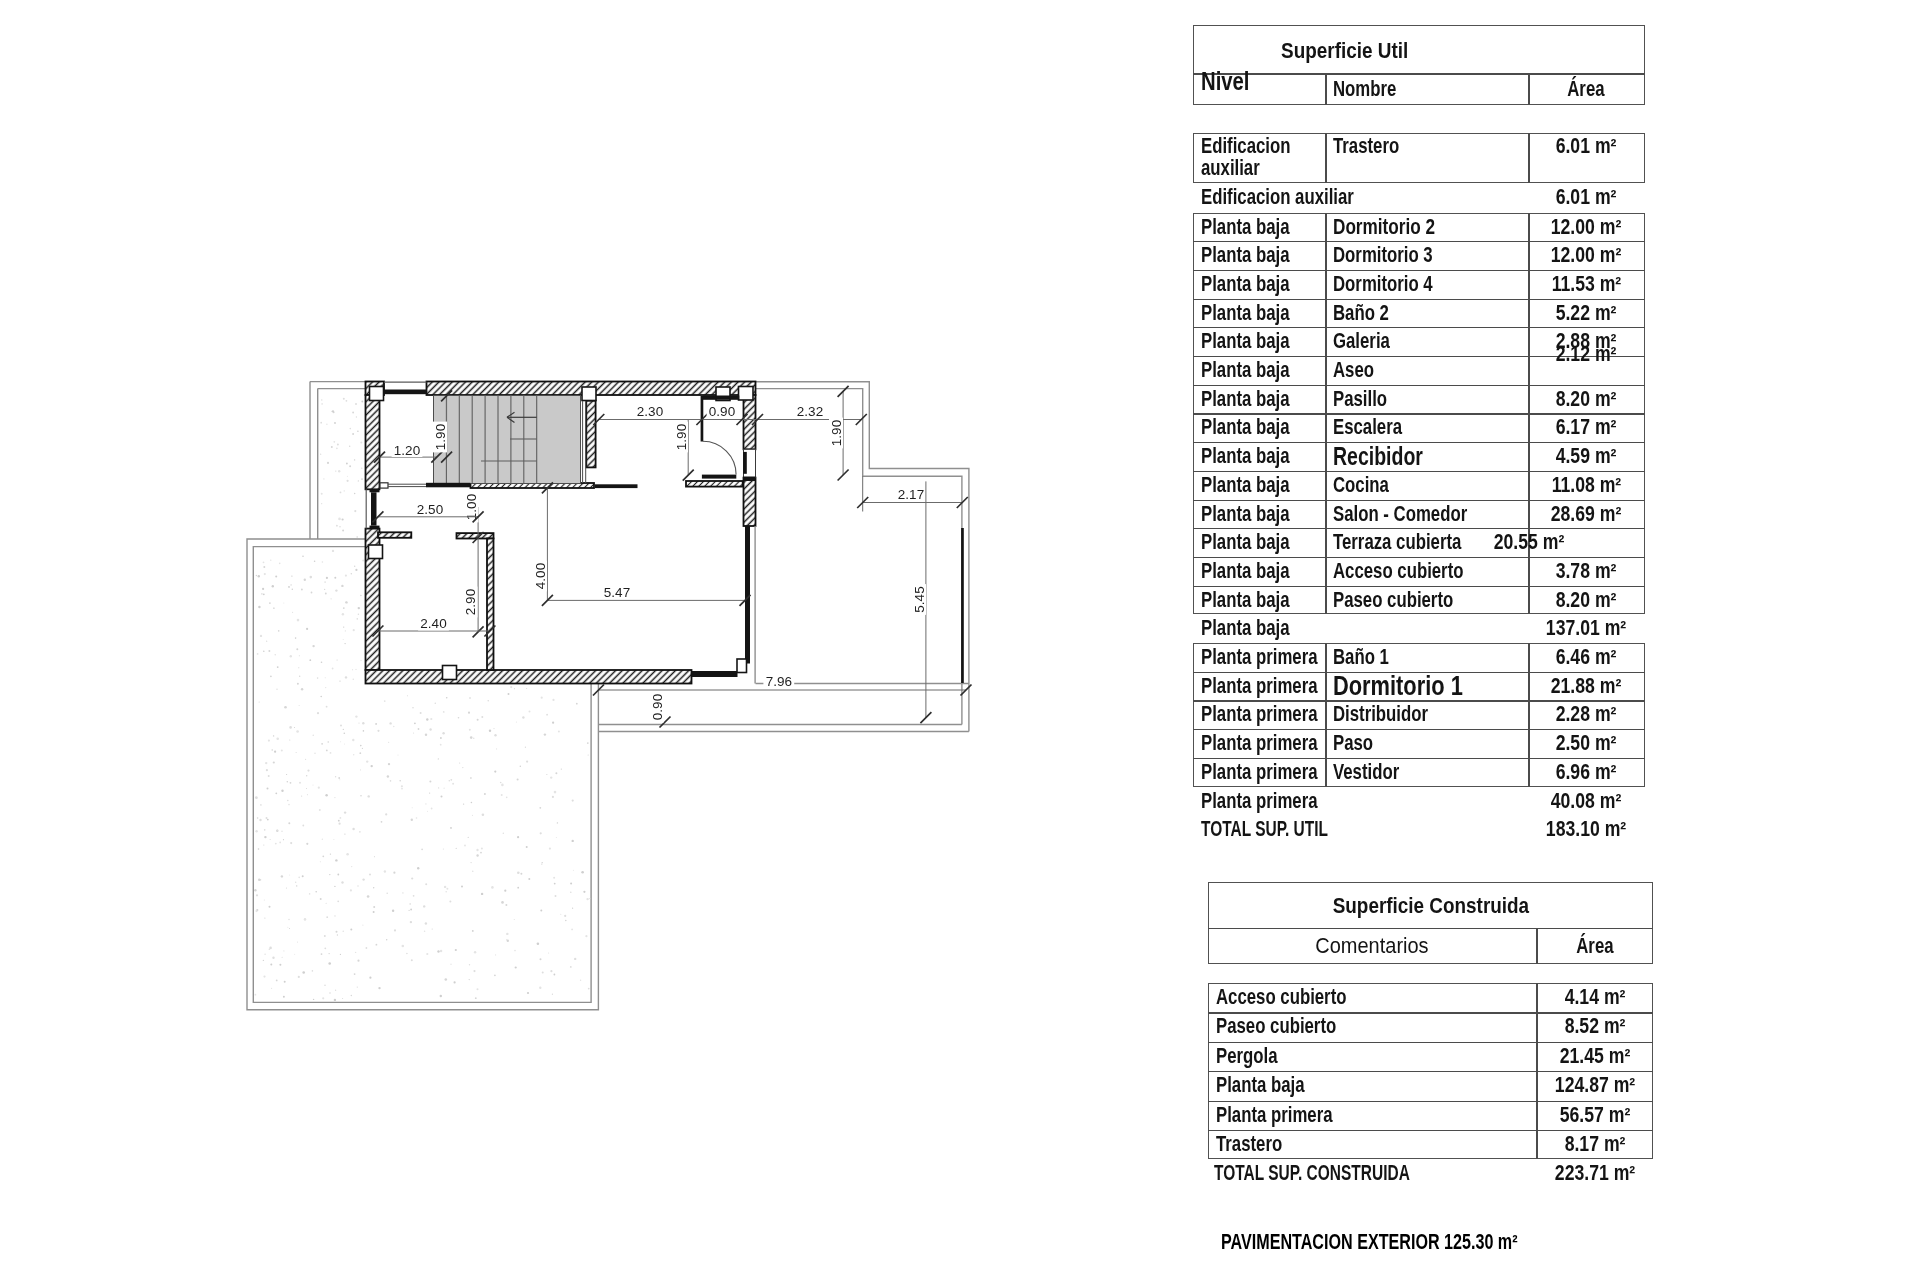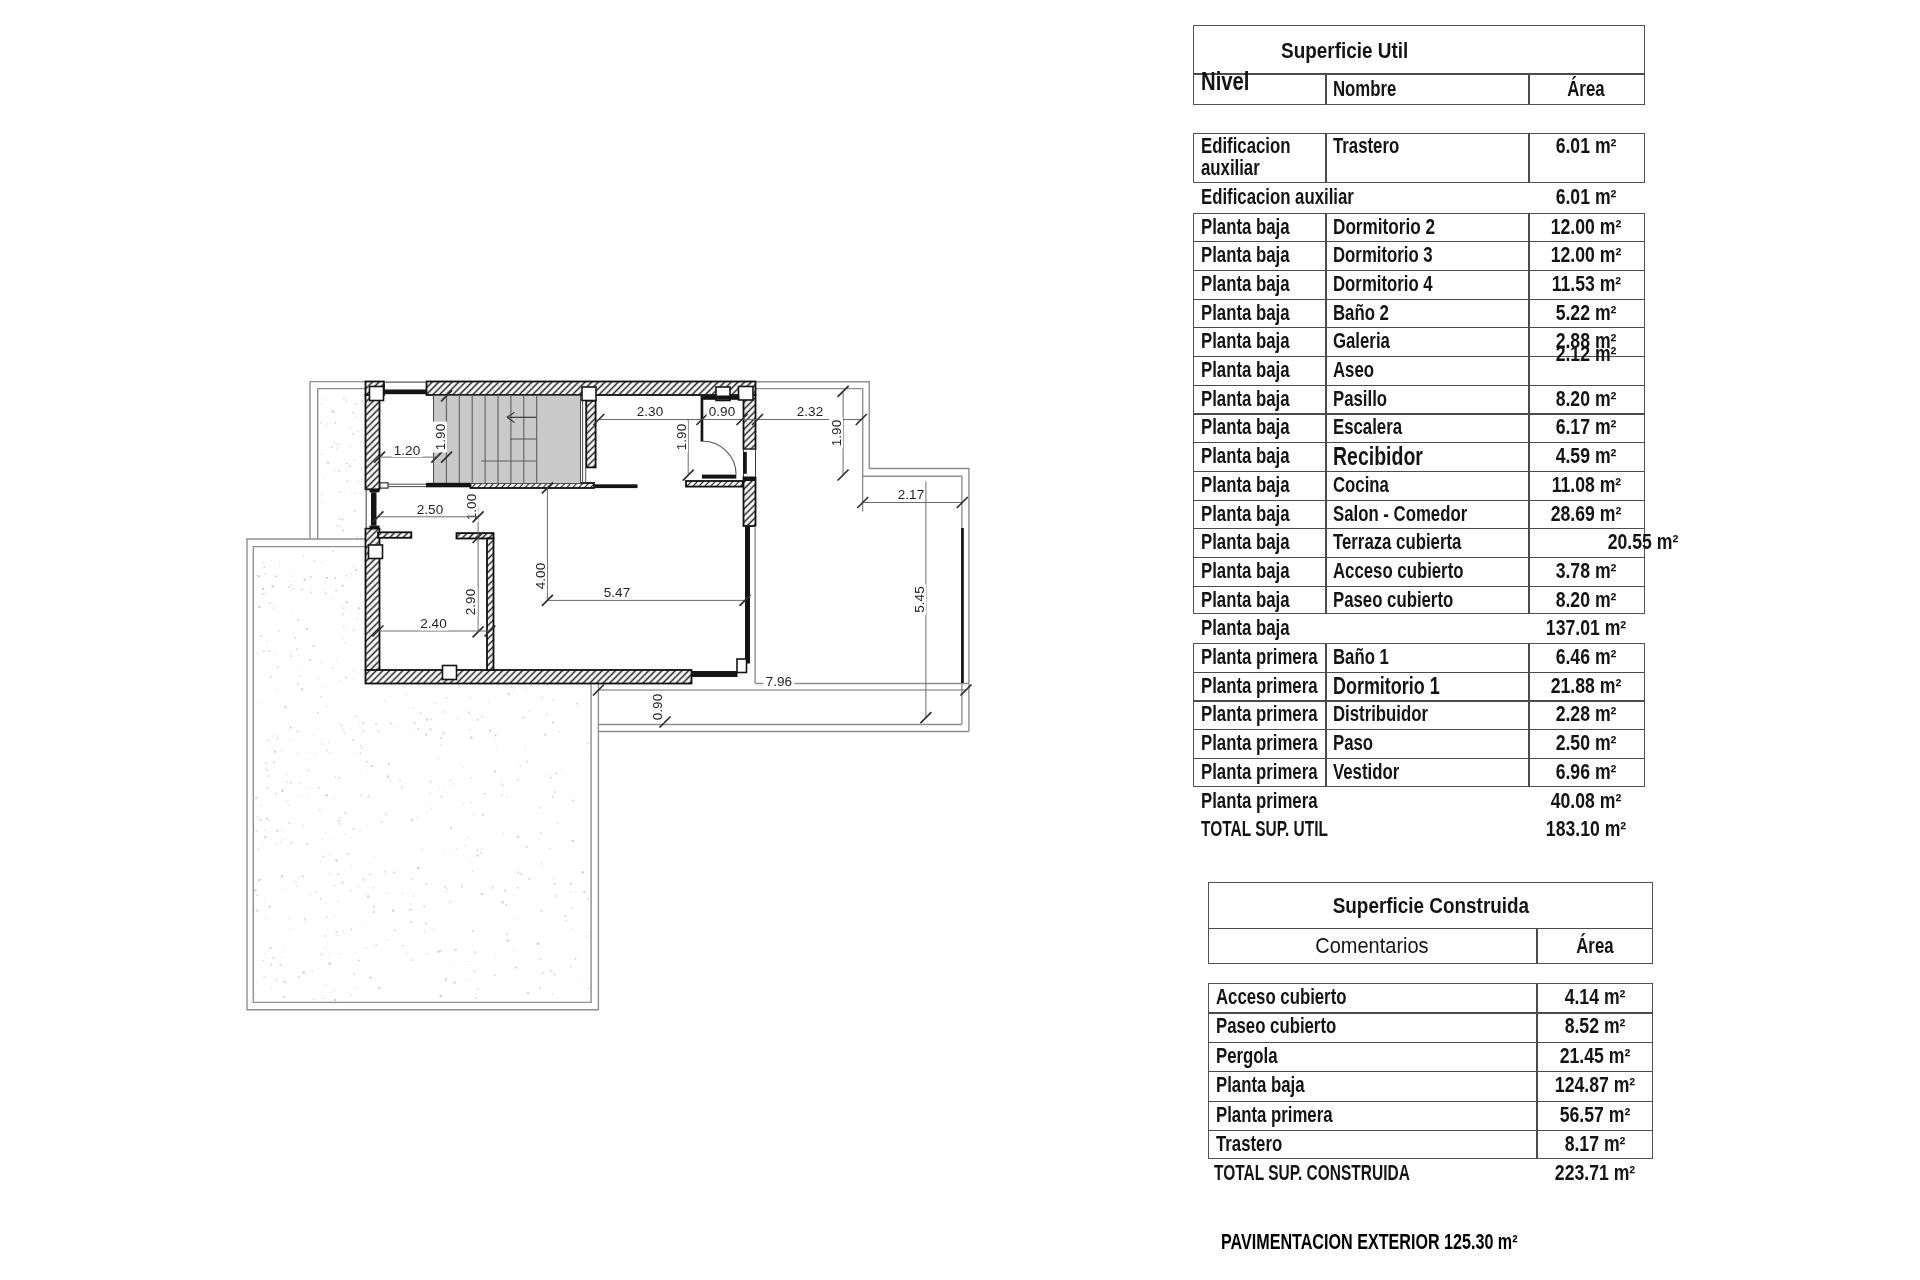--- a/index.html
+++ b/index.html
@@ -902,42 +902,42 @@
 <div style="position:absolute;left:1201px;top:470.8px;height:28.7px;line-height:28.7px;font-size:21.5px;font-weight:bold;white-space:nowrap"><span style="display:inline-block;transform:scaleX(0.78);transform-origin:0 50%;white-space:nowrap">Planta baja</span></div>
 <div style="position:absolute;left:1333px;top:470.8px;height:28.7px;line-height:28.7px;font-size:21.5px;font-weight:bold;white-space:nowrap"><span style="display:inline-block;transform:scaleX(0.78);transform-origin:0 50%;white-space:nowrap">Cocina</span></div>
 <div style="position:absolute;left:1486.35px;top:470.8px;width:200px;height:28.7px;line-height:28.7px;font-size:21.5px;font-weight:bold;text-align:center"><span style="display:inline-block;transform:scaleX(0.82);transform-origin:50% 50%;white-space:nowrap">11.08 m²</span></div>
 <div style="position:absolute;left:1193px;top:499.5px;width:451.5px;height:1.2px;background:#4b4b4b"></div>
 <div style="position:absolute;left:1201px;top:499.5px;height:28.7px;line-height:28.7px;font-size:21.5px;font-weight:bold;white-space:nowrap"><span style="display:inline-block;transform:scaleX(0.78);transform-origin:0 50%;white-space:nowrap">Planta baja</span></div>
 <div style="position:absolute;left:1333px;top:499.5px;height:28.7px;line-height:28.7px;font-size:21.5px;font-weight:bold;white-space:nowrap"><span style="display:inline-block;transform:scaleX(0.78);transform-origin:0 50%;white-space:nowrap">Salon - Comedor</span></div>
 <div style="position:absolute;left:1486.35px;top:499.5px;width:200px;height:28.7px;line-height:28.7px;font-size:21.5px;font-weight:bold;text-align:center"><span style="display:inline-block;transform:scaleX(0.82);transform-origin:50% 50%;white-space:nowrap">28.69 m²</span></div>
 <div style="position:absolute;left:1193px;top:528.2px;width:451.5px;height:1.2px;background:#4b4b4b"></div>
 <div style="position:absolute;left:1201px;top:528.2px;height:28.7px;line-height:28.7px;font-size:21.5px;font-weight:bold;white-space:nowrap"><span style="display:inline-block;transform:scaleX(0.78);transform-origin:0 50%;white-space:nowrap">Planta baja</span></div>
 <div style="position:absolute;left:1333px;top:528.2px;height:28.7px;line-height:28.7px;font-size:21.5px;font-weight:bold;white-space:nowrap"><span style="display:inline-block;transform:scaleX(0.78);transform-origin:0 50%;white-space:nowrap">Terraza cubierta</span></div>
-<div style="position:absolute;left:1486.35px;top:528.2px;width:200px;height:28.7px;line-height:28.7px;font-size:21.5px;font-weight:bold;text-align:right"><span style="display:inline-block;transform:scaleX(0.82);transform-origin:50% 50%;white-space:nowrap">20.55 m²</span></div>
+<div style="position:absolute;left:1486.35px;top:528.2px;width:200px;height:28.7px;line-height:28.7px;font-size:21.5px;font-weight:bold;text-align:left"><span style="display:inline-block;transform:scaleX(0.82);transform-origin:50% 50%;white-space:nowrap">20.55 m²</span></div>
 <div style="position:absolute;left:1193px;top:556.9px;width:451.5px;height:1.2px;background:#4b4b4b"></div>
 <div style="position:absolute;left:1201px;top:556.9px;height:28.7px;line-height:28.7px;font-size:21.5px;font-weight:bold;white-space:nowrap"><span style="display:inline-block;transform:scaleX(0.78);transform-origin:0 50%;white-space:nowrap">Planta baja</span></div>
 <div style="position:absolute;left:1333px;top:556.9px;height:28.7px;line-height:28.7px;font-size:21.5px;font-weight:bold;white-space:nowrap"><span style="display:inline-block;transform:scaleX(0.78);transform-origin:0 50%;white-space:nowrap">Acceso cubierto</span></div>
 <div style="position:absolute;left:1486.35px;top:556.9px;width:200px;height:28.7px;line-height:28.7px;font-size:21.5px;font-weight:bold;text-align:center"><span style="display:inline-block;transform:scaleX(0.82);transform-origin:50% 50%;white-space:nowrap">3.78 m²</span></div>
 <div style="position:absolute;left:1193px;top:585.5999999999999px;width:451.5px;height:1.2px;background:#4b4b4b"></div>
 <div style="position:absolute;left:1201px;top:585.5999999999999px;height:28.7px;line-height:28.7px;font-size:21.5px;font-weight:bold;white-space:nowrap"><span style="display:inline-block;transform:scaleX(0.78);transform-origin:0 50%;white-space:nowrap">Planta baja</span></div>
 <div style="position:absolute;left:1333px;top:585.5999999999999px;height:28.7px;line-height:28.7px;font-size:21.5px;font-weight:bold;white-space:nowrap"><span style="display:inline-block;transform:scaleX(0.78);transform-origin:0 50%;white-space:nowrap">Paseo cubierto</span></div>
 <div style="position:absolute;left:1486.35px;top:585.5999999999999px;width:200px;height:28.7px;line-height:28.7px;font-size:21.5px;font-weight:bold;text-align:center"><span style="display:inline-block;transform:scaleX(0.82);transform-origin:50% 50%;white-space:nowrap">8.20 m²</span></div>
 
 <div style="position:absolute;left:1201px;top:614.3px;height:28.7px;line-height:28.7px;font-size:21.5px;font-weight:bold;white-space:nowrap"><span style="display:inline-block;transform:scaleX(0.78);transform-origin:0 50%;white-space:nowrap">Planta baja</span></div>
 <div style="position:absolute;left:1486.35px;top:614.3px;width:200px;height:28.7px;line-height:28.7px;font-size:21.5px;font-weight:bold;text-align:center"><span style="display:inline-block;transform:scaleX(0.82);transform-origin:50% 50%;white-space:nowrap">137.01 m²</span></div>
 
 <div style="position:absolute;left:1193px;top:643.0px;width:451.5px;height:143.5px;border:1.4px solid #515151;box-sizing:border-box"></div>
 <div style="position:absolute;left:1325px;top:643.0px;width:1.5px;height:143.5px;background:#4b4b4b"></div>
 <div style="position:absolute;left:1528.2px;top:643.0px;width:1.5px;height:143.5px;background:#4b4b4b"></div>
 <div style="position:absolute;left:1201px;top:643.0px;height:28.7px;line-height:28.7px;font-size:21.5px;font-weight:bold;white-space:nowrap"><span style="display:inline-block;transform:scaleX(0.78);transform-origin:0 50%;white-space:nowrap">Planta primera</span></div>
 <div style="position:absolute;left:1333px;top:643.0px;height:28.7px;line-height:28.7px;font-size:21.5px;font-weight:bold;white-space:nowrap"><span style="display:inline-block;transform:scaleX(0.78);transform-origin:0 50%;white-space:nowrap">Baño 1</span></div>
 <div style="position:absolute;left:1486.35px;top:643.0px;width:200px;height:28.7px;line-height:28.7px;font-size:21.5px;font-weight:bold;text-align:center"><span style="display:inline-block;transform:scaleX(0.82);transform-origin:50% 50%;white-space:nowrap">6.46 m²</span></div>
 <div style="position:absolute;left:1193px;top:671.7px;width:451.5px;height:1.2px;background:#4b4b4b"></div>
 <div style="position:absolute;left:1201px;top:671.7px;height:28.7px;line-height:28.7px;font-size:21.5px;font-weight:bold;white-space:nowrap"><span style="display:inline-block;transform:scaleX(0.78);transform-origin:0 50%;white-space:nowrap">Planta primera</span></div>
-<div style="position:absolute;left:1333px;top:671.7px;height:34px;line-height:28.7px;font-size:23px;font-weight:bold;white-space:nowrap"><span style="display:inline-block;transform:scaleX(0.78);transform-origin:0 50%;white-space:nowrap">Dormitorio 1</span></div>
+<div style="position:absolute;left:1333px;top:671.7px;height:34px;line-height:28.7px;font-size:28px;font-weight:bold;white-space:nowrap"><span style="display:inline-block;transform:scaleX(0.78);transform-origin:0 50%;white-space:nowrap">Dormitorio 1</span></div>
 <div style="position:absolute;left:1486.35px;top:671.7px;width:200px;height:28.7px;line-height:28.7px;font-size:21.5px;font-weight:bold;text-align:center"><span style="display:inline-block;transform:scaleX(0.82);transform-origin:50% 50%;white-space:nowrap">21.88 m²</span></div>
 <div style="position:absolute;left:1193px;top:700.4px;width:451.5px;height:1.2px;background:#4b4b4b"></div>
 <div style="position:absolute;left:1201px;top:700.4px;height:28.7px;line-height:28.7px;font-size:21.5px;font-weight:bold;white-space:nowrap"><span style="display:inline-block;transform:scaleX(0.78);transform-origin:0 50%;white-space:nowrap">Planta primera</span></div>
 <div style="position:absolute;left:1333px;top:700.4px;height:28.7px;line-height:28.7px;font-size:21.5px;font-weight:bold;white-space:nowrap"><span style="display:inline-block;transform:scaleX(0.78);transform-origin:0 50%;white-space:nowrap">Distribuidor</span></div>
 <div style="position:absolute;left:1486.35px;top:700.4px;width:200px;height:28.7px;line-height:28.7px;font-size:21.5px;font-weight:bold;text-align:center"><span style="display:inline-block;transform:scaleX(0.82);transform-origin:50% 50%;white-space:nowrap">2.28 m²</span></div>
 <div style="position:absolute;left:1193px;top:729.1px;width:451.5px;height:1.2px;background:#4b4b4b"></div>
 <div style="position:absolute;left:1201px;top:729.1px;height:28.7px;line-height:28.7px;font-size:21.5px;font-weight:bold;white-space:nowrap"><span style="display:inline-block;transform:scaleX(0.78);transform-origin:0 50%;white-space:nowrap">Planta primera</span></div>
 <div style="position:absolute;left:1333px;top:729.1px;height:28.7px;line-height:28.7px;font-size:21.5px;font-weight:bold;white-space:nowrap"><span style="display:inline-block;transform:scaleX(0.78);transform-origin:0 50%;white-space:nowrap">Paso</span></div>
 <div style="position:absolute;left:1486.35px;top:729.1px;width:200px;height:28.7px;line-height:28.7px;font-size:21.5px;font-weight:bold;text-align:center"><span style="display:inline-block;transform:scaleX(0.82);transform-origin:50% 50%;white-space:nowrap">2.50 m²</span></div>
 <div style="position:absolute;left:1193px;top:757.8px;width:451.5px;height:1.2px;background:#4b4b4b"></div>

